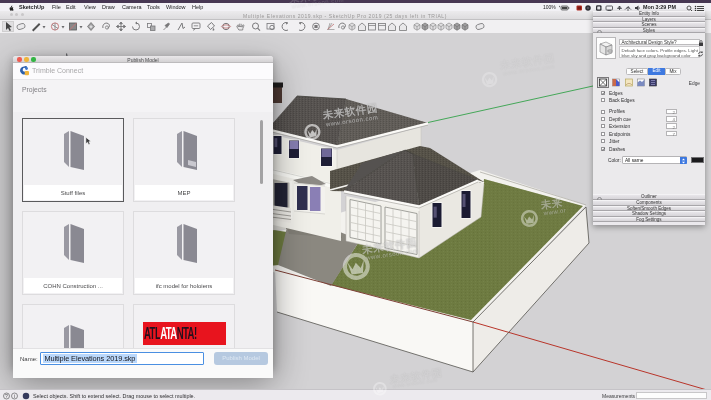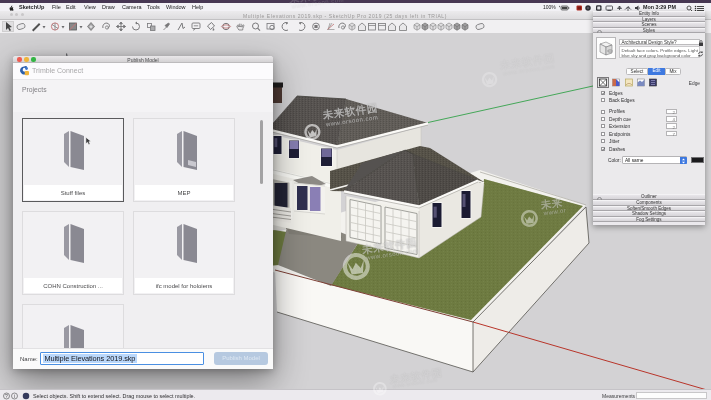--- a/index.html
+++ b/index.html
@@ -17,21 +17,21 @@
   #rpanel{left:593px;top:11px;width:112px;height:214px;background:#ebe9ed;box-shadow:0 2px 6px rgba(0,0,0,0.35);z-index:20;font-size:4.5px;color:#2a2a2c;}
   .pbar{position:absolute;left:0;width:112px;height:5.6px;background:linear-gradient(#e8e6ea,#d6d4d8);border-top:1px solid #f4f3f5;border-bottom:1px solid #a8a6aa;box-sizing:border-box;text-align:center;}
   .pbar div{font-size:4.5px;line-height:4.8px;color:#333;}
   
   #dialog{left:13px;top:56px;width:260px;height:313px;background:#efeef0;box-shadow:0 12px 34px rgba(0,0,0,0.42),0 2px 8px rgba(0,0,0,0.25);z-index:25;border-radius:3px 3px 0 0;}
   #dtitle{left:0;top:0;width:260px;height:7px;background:linear-gradient(#e9e7e9,#d4d2d4);border-bottom:1px solid #bdbbbd;box-sizing:border-box;border-radius:3px 3px 0 0;}
   .tl{position:absolute;top:1.4px;width:4.2px;height:4.2px;border-radius:50%;}
   #dheader{left:0;top:7px;width:260px;height:16px;background:#fcfbfd;}
   #dprojects{left:0;top:23px;width:260px;height:33px;background:#f4f3f5;border-top:1px solid #e8e7e9;box-sizing:border-box;}
   #dcontent{left:0;top:56px;width:260px;height:236px;background:#f0eff1;overflow:hidden;}
-  #dfooter{left:0;top:292px;width:260px;height:21px;background:#fafafa;border-top:1px solid #e2e1e3;box-sizing:border-box;}
+  #dfooter{left:0;top:292px;width:260px;height:30px;background:#fafafa;border-top:1px solid #e2e1e3;box-sizing:border-box;}
   .card{position:absolute;width:102px;height:84px;background:#f2f1f3;border:1px solid #dddcde;box-sizing:border-box;}
   .cardlabel{position:absolute;left:1px;bottom:1px;width:98px;height:15px;background:#ffffff;text-align:center;font-size:6px;color:#4a4a4c;line-height:16px;}
   
   .wm{position:absolute;transform:rotate(-8deg);color:rgba(255,255,255,0.55);text-shadow:0 0 1px rgba(60,60,60,0.5);z-index:8;}
   .wm .cn{font-size:10.5px;font-weight:bold;letter-spacing:0.6px;}
   .wm .url{font-size:6px;letter-spacing:0.5px;}
 </style>
 </head>
 <body>
 
@@ -496,20 +496,25 @@
         </svg>
         <div class="cardlabel">ifc model for holoiens</div>
       </div>
 
       <div class="card" style="left:9px;top:192px;height:60px">
         <svg class="abs" style="left:38px;top:17px" width="26" height="42" viewBox="0 0 26 42">
           <polygon points="3,6 8,3 8,39 3,34" fill="#9a99a2"></polygon>
           <polygon points="9.5,3 23,8 23,42 9.5,39" fill="#8a8992"></polygon>
         </svg>
       </div>
+      <div class="card" style="left:120px;top:192px;height:60px">
+        <div class="abs" style="left:9px;top:17px;width:83px;height:23px;background:#e8141e;overflow:hidden">
+          <div class="abs nw" style="left:1px;top:3px;font-size:16px;font-weight:bold;color:#24101c;transform:scaleX(0.60);transform-origin:0 0;letter-spacing:-1px">ATL<span style="color:#fdfdfd">ATA</span>NTA!</div>
+        </div>
+      </div>
 
       <div class="abs" style="left:247px;top:8px;width:3.4px;height:64px;background:#a3a2a4;border-radius:2px"></div>
     </div>
     <div id="dfooter" class="abs">
       <div class="abs nw" style="left:7px;top:7px;font-size:6px;color:#3c3c3e">Name:</div>
       <div class="abs" style="left:27px;top:2.5px;width:164px;height:13px;background:#fff;border:1.8px solid #4a8fe2;box-sizing:border-box;border-radius:1px">
         <div class="abs nw" style="left:2px;top:1.5px;font-size:7.4px;color:#16161a;background:#b9d7fb;padding:0 1.5px;letter-spacing:-0.1px">Multiple Elevations 2019.skp</div>
       </div>
       <div class="abs" style="left:201px;top:2.5px;width:54px;height:13px;background:#b6c9e0;border-radius:3px">
         <div class="abs nw" style="left:0;width:54px;text-align:center;top:3px;font-size:6px;color:#dde7f2">Publish Model</div>

